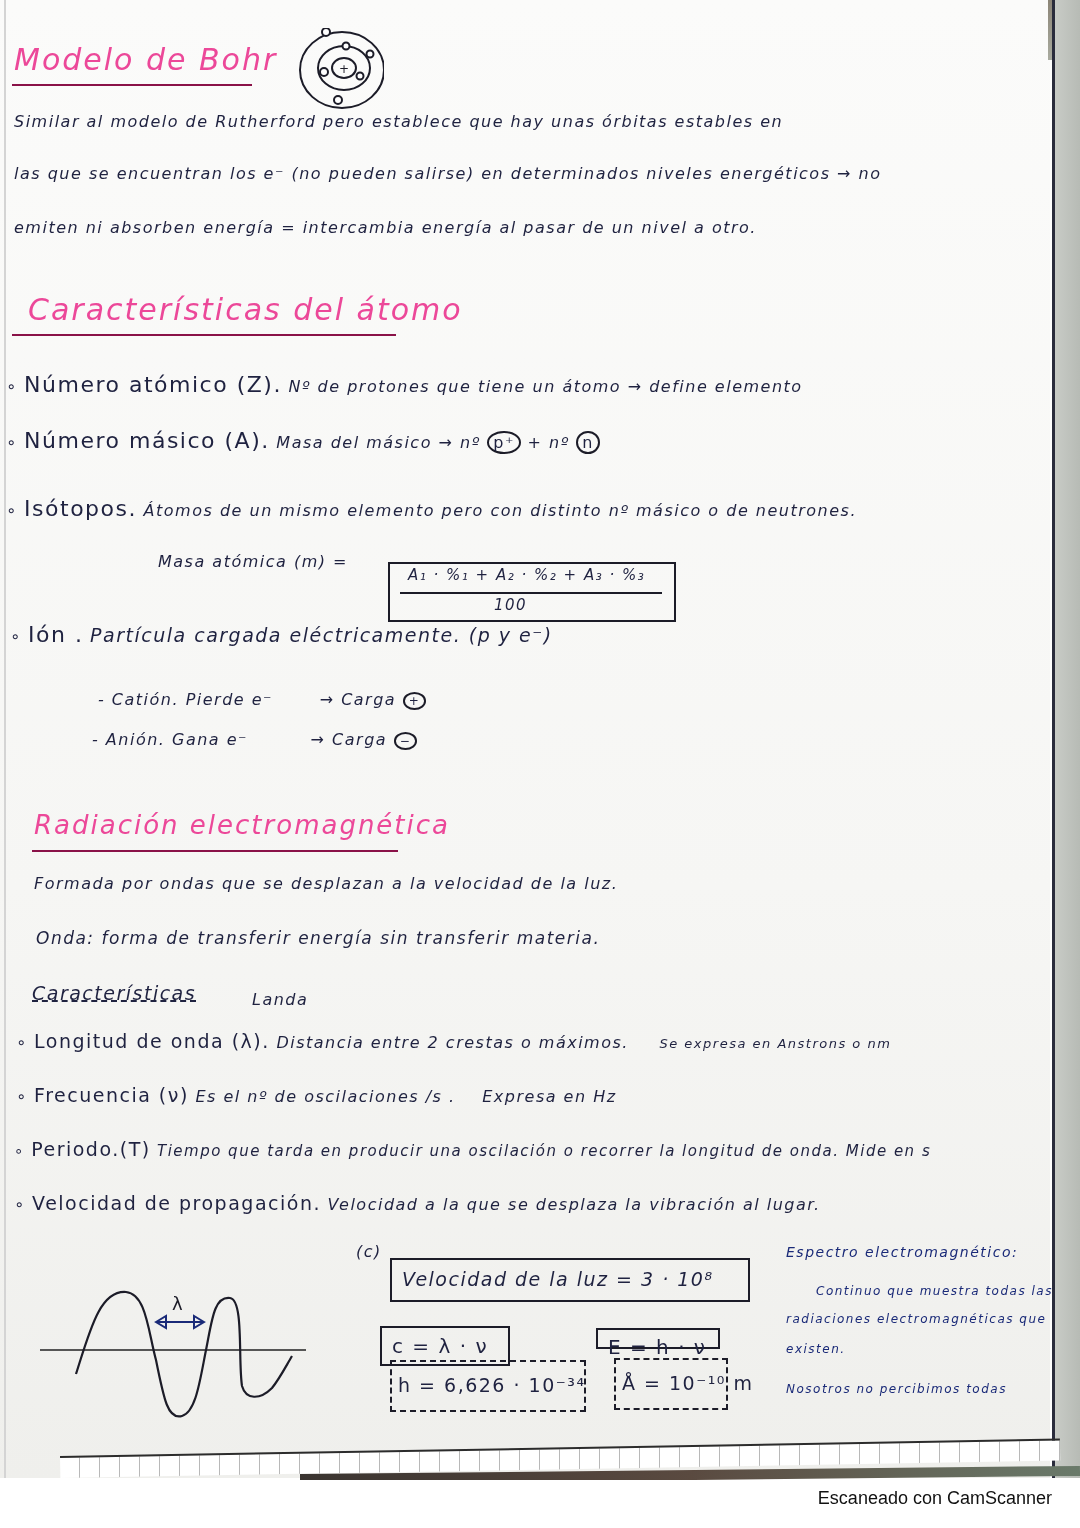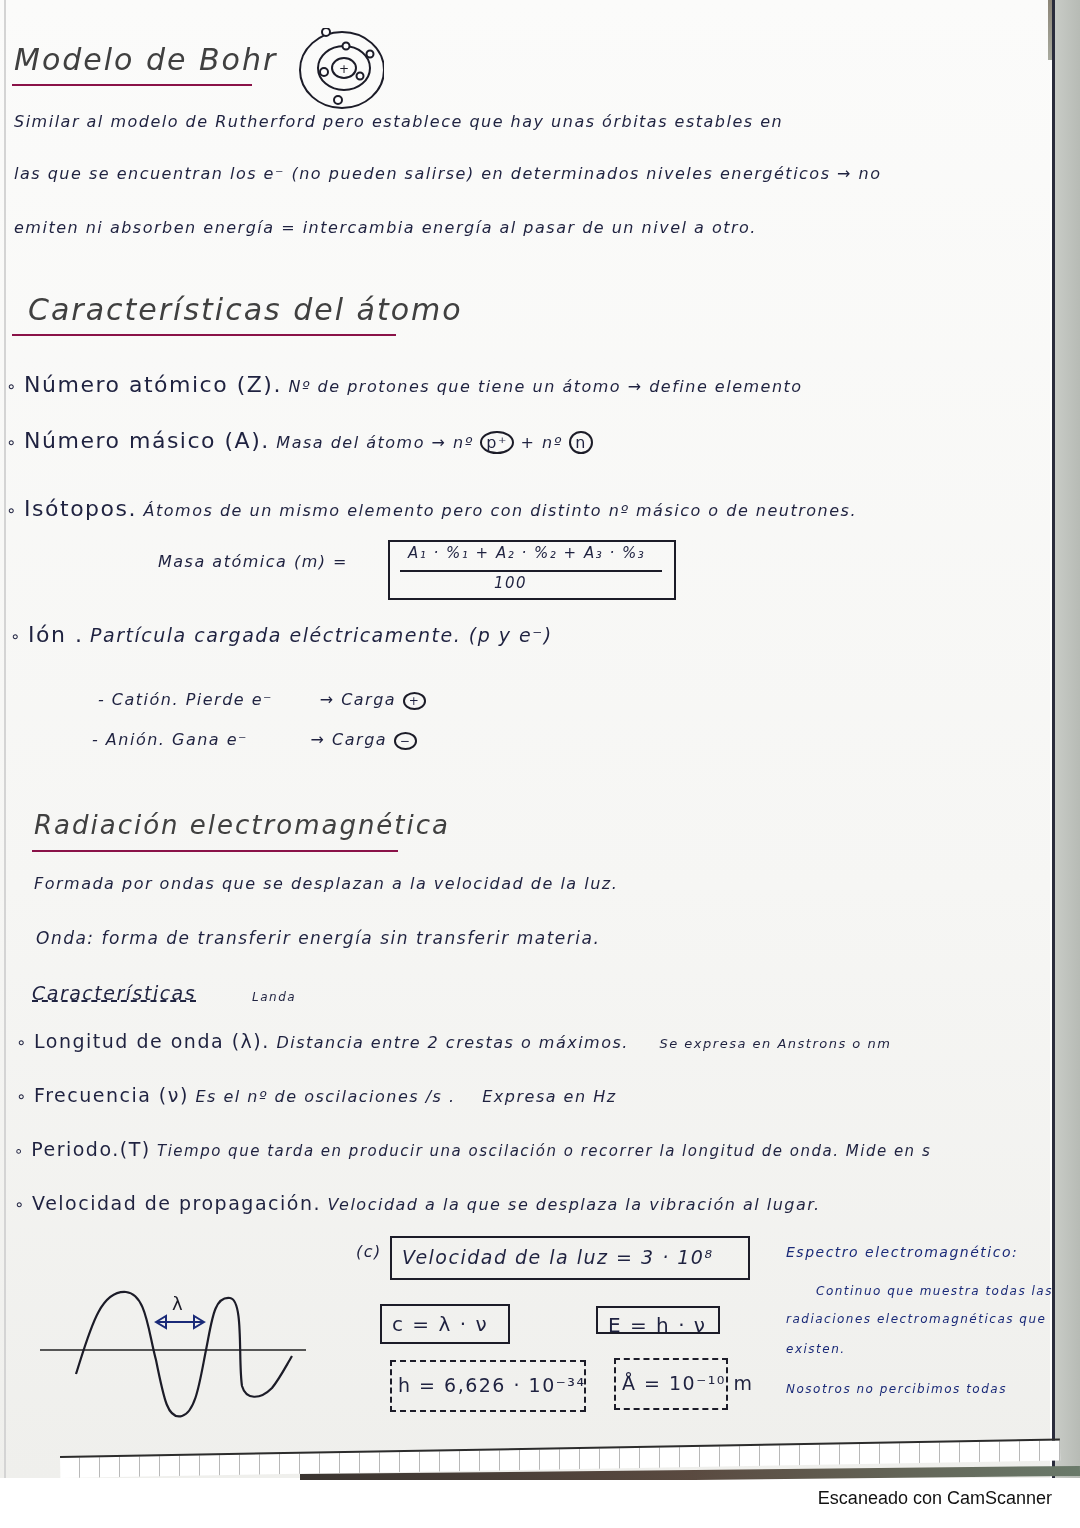--- a/index.html
+++ b/index.html
@@ -31,27 +31,27 @@
       background: linear-gradient(90deg, #3a3430, #5a4a40, #6a7a6a);
       transform: rotate(-0.6deg);
     }
     .footer-band { position: absolute; left: 0; top: 1480px; width: 1080px; height: 48px; background: #ffffff; }
     .scanner-credit {
       position: absolute; right: 28px; top: 1488px;
       font-family: "Liberation Sans", sans-serif; font-size: 18px; color: #111;
     }
 
     .hand { position: absolute; font-family: "DejaVu Sans", sans-serif; font-style: italic; color: #1f2240; white-space: nowrap; letter-spacing: 1.5px; }
-    .title { color: #404040; font-size: 30px; letter-spacing: 2px; }
+    .title { color: #ec4899; font-size: 30px; letter-spacing: 2px; }
     .title-underline { position: absolute; height: 2px; background: #8a1248; }
     .body { font-size: 16px; }
     .blue { color: #1a2a78; }
     .label-strong { font-size: 22px; font-style: normal; }
 
-    .boxed { position: absolute; border: 2.5px solid #1c1c28; }
+    .boxed { position: absolute; border: 2.5px solid #1c1c28; margin-top: 22px; }
     .dashed { position: absolute; border: 2px dashed #1c1c28; }
     .circled { display: inline-block; border: 2px solid #1c1c28; border-radius: 50%; padding: 0 4px; font-style: normal; }
   </style>
 </head>
 <body>
 
 <div class="page"></div>
 <div class="left-margin-line"></div>
 <div class="right-edge-top"></div>
 <div class="right-edge"></div>
@@ -81,21 +81,21 @@
 
 <div class="hand body" style="left:6px; top:372px;">
   <span>∘ </span>
   <span class="label-strong">Número atómico (Z).</span>
   <span>Nº de protones que tiene un átomo → define elemento</span>
 </div>
 
 <div class="hand body" style="left:6px; top:428px;">
   <span>∘ </span>
   <span class="label-strong">Número másico (A).</span>
-  <span>Masa del átomo → nº</span>
+  <span>Masa del másico → nº</span>
   <span class="circled">p⁺</span>
   <span>+ nº</span>
   <span class="circled">n</span>
 </div>
 
 <div class="hand body" style="left:6px; top:496px;">
   <span>∘ </span>
   <span class="label-strong">Isótopos.</span>
   <span>Átomos de un mismo elemento pero con distinto nº másico o de neutrones.</span>
 </div>
@@ -123,21 +123,21 @@
   <span class="circled" style="font-size:12px;">−</span>
 </div>
 
 <div class="hand title" style="left:34px; top:810px; font-size:26px;text-align:center;">Radiación electromagnética</div>
 <div class="title-underline" style="left:32px; top:850px; width:366px;"></div>
 
 <div class="hand body" style="left:34px; top:874px;">Formada por ondas que se desplazan a la velocidad de la luz.</div>
 <div class="hand body" style="left:36px; top:928px; font-size:17px;">Onda: forma de transferir energía sin transferir materia.</div>
 
 <div class="hand" style="left:32px; top:982px; font-size:19px; text-decoration: underline dashed;">Características</div>
-<div class="hand" style="left:252px; top:990px; font-size:12px;">Landa</div>
+<div class="hand" style="left:252px; top:990px; font-size:16px;">Landa</div>
 
 <div class="hand body" style="left:16px; top:1030px;">
   <span>∘ </span>
   <span class="label-strong" style="font-size:19px;">Longitud de onda (λ).</span>
   <span>Distancia entre 2 crestas o máximos.</span>
   <span style="margin-left:24px; font-size:13px;">Se expresa en Anstrons o nm</span>
 </div>
 <div class="hand body" style="left:16px; top:1084px;">
   <span>∘ </span>
   <span class="label-strong" style="font-size:19px;">Frecuencia (ν)</span>
@@ -155,21 +155,21 @@
   <span>Velocidad a la que se desplaza la vibración al lugar.</span>
 </div>
 
 <div class="hand" style="left:356px; top:1242px; font-size:16px;">(c)</div>
 <div class="boxed" style="left:390px; top:1236px; width:360px; height:44px;">
   <div class="hand" style="left:10px; top:8px; font-size:19px;">Velocidad de la luz = 3 · 10⁸</div>
 </div>
 <div class="boxed" style="left:380px; top:1304px; width:130px; height:40px;">
   <div class="hand" style="left:10px; top:6px; font-size:20px; font-style:normal;">c = λ · ν</div>
 </div>
-<div class="boxed" style="left:596px; top:1306px; width:124px; height:28px;">
+<div class="boxed" style="left:596px; top:1306px; width:124px; height:21px;">
   <div class="hand" style="left:10px; top:5px; font-size:20px; font-style:normal;">E = h · ν</div>
 </div>
 <div class="dashed" style="left:390px; top:1360px; width:196px; height:52px;">
   <div class="hand" style="left:6px; top:12px; font-size:19px; font-style:normal;">h = 6,626 · 10⁻³⁴</div>
 </div>
 <div class="dashed" style="left:614px; top:1358px; width:114px; height:52px;">
   <div class="hand" style="left:6px; top:12px; font-size:19px; font-style:normal;">Å = 10⁻¹⁰ m</div>
 </div>
 
 <svg style="position:absolute; left:40px; top:1270px;" width="300" height="170" viewBox="0 0 300 170">

